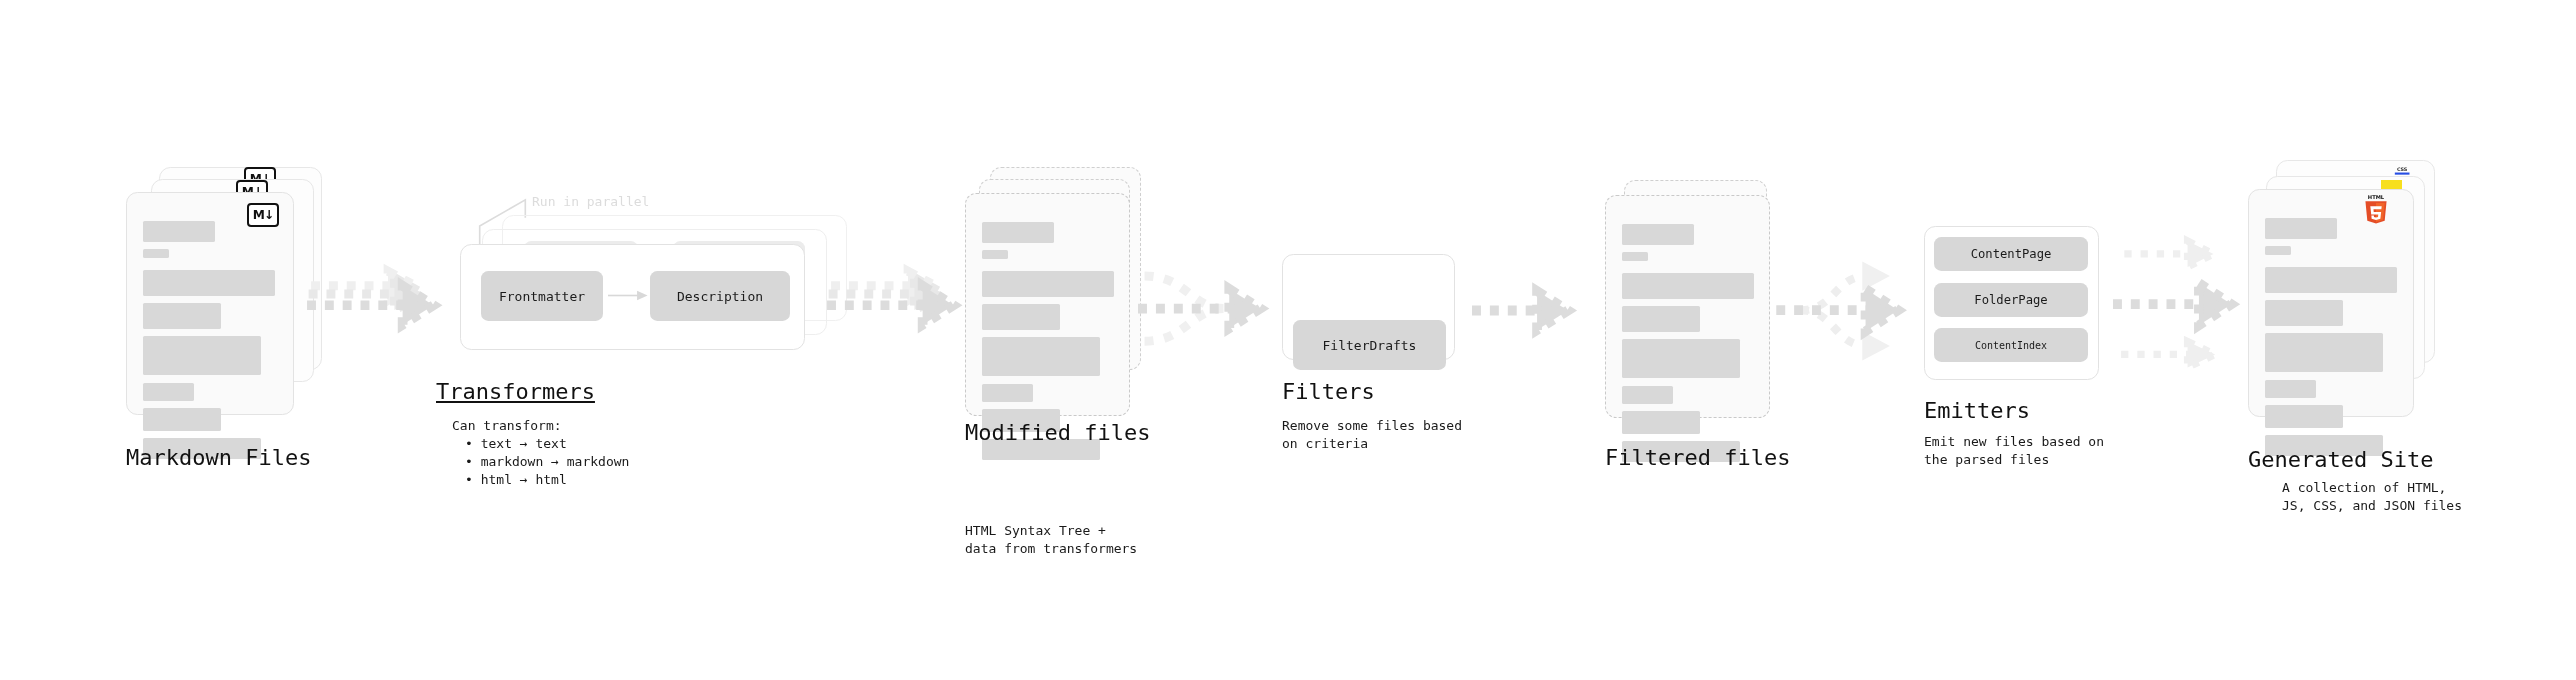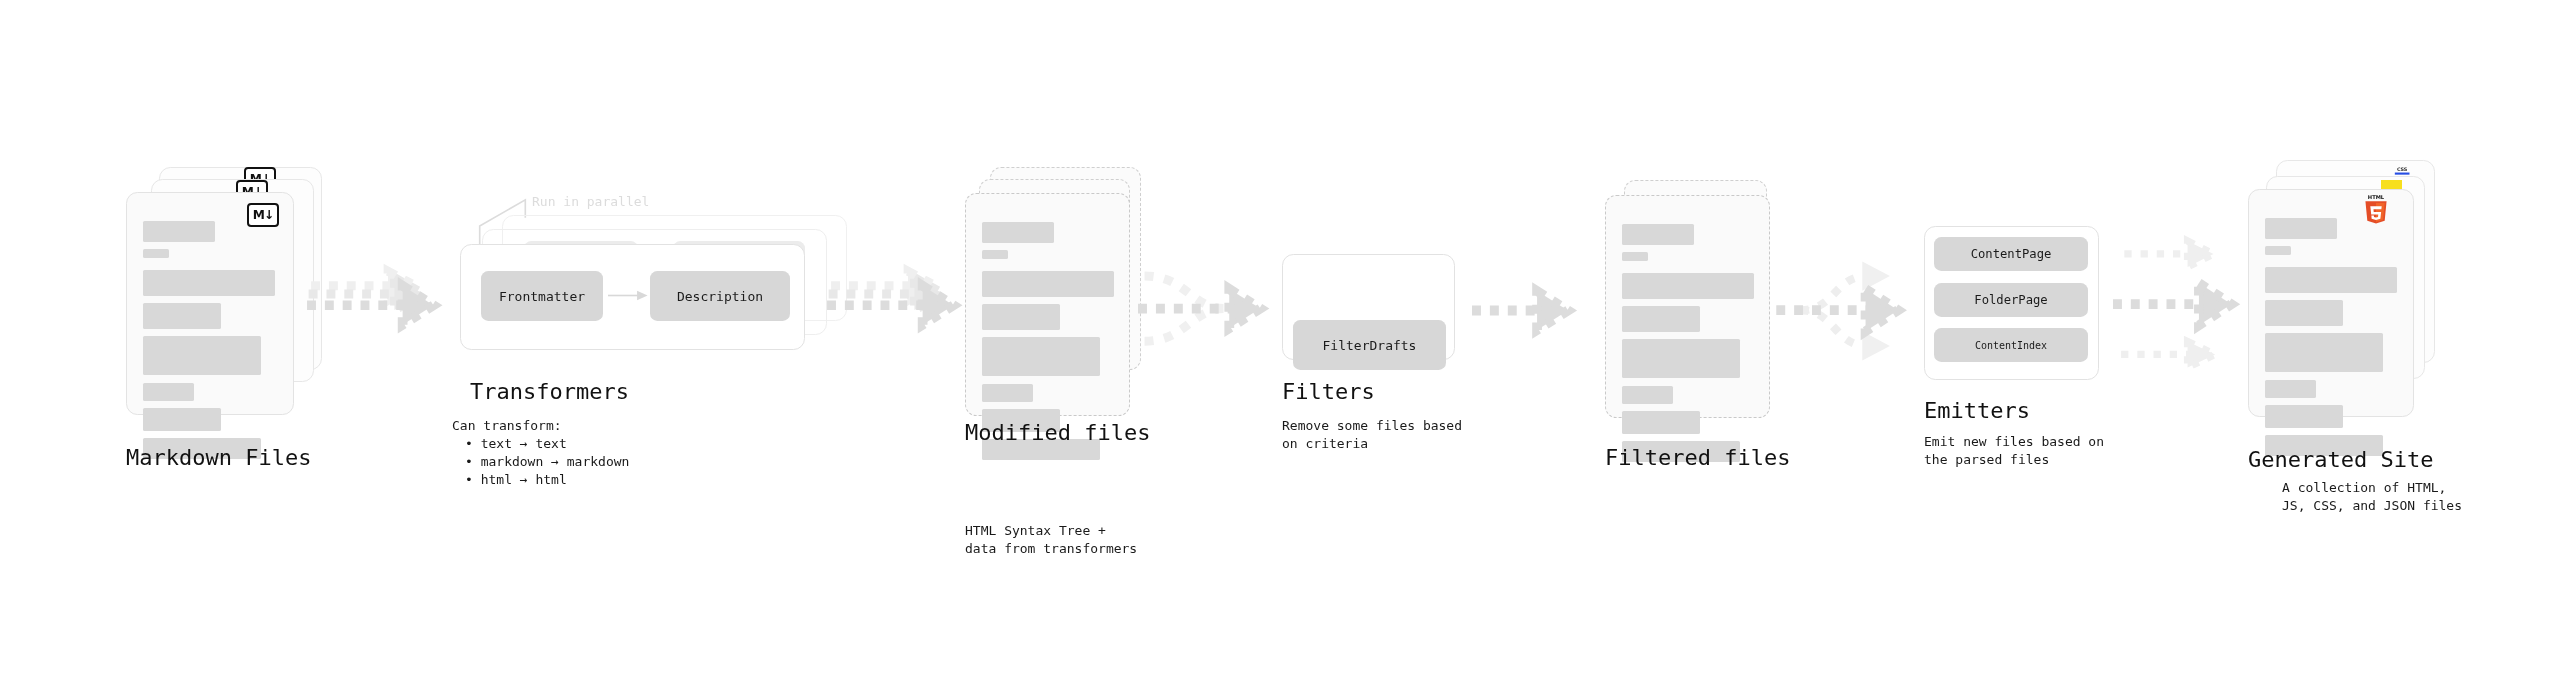--- a/index.html
+++ b/index.html
@@ -174,21 +174,21 @@
     </svg>
 
     <div class="groupbox" style="left:460px;top:244px;width:345px;height:106px;"></div>
     <div class="pill" style="left:481px;top:271px;width:122px;height:50px;">Frontmatter</div>
     <div class="pill" style="left:650px;top:271px;width:140px;height:50px;">Description</div>
     <svg class="arrowsvg" style="left:608px;top:289px;" width="42" height="13" viewBox="0 0 52 16">
       <line x1="0" y1="8" x2="38" y2="8" stroke="#d8d8d8" stroke-width="2"></line>
       <polygon points="36,2 49,8 36,14" fill="#d8d8d8"></polygon>
     </svg>
 
-    <div class="title" style="left:470px;top:379px;">Transformers</div>
+    <div class="title" style="left:436px;top:379px;text-decoration:underline;">Transformers</div>
     <div class="subtitle" style="left:452px;top:417px;">Can transform:</div>
     <div class="bullets" style="left:465px;top:435px;"><div>• text → text</div><div>• markdown → markdown</div><div>• html → html</div></div>
   </div>
 
   <svg class="arrowsvg" style="left:827px;top:268px;" width="154" height="81" viewBox="0 0 190 100">
     <g stroke="#efefef" stroke-width="11" stroke-dasharray="11 11" fill="#efefef">
       <line x1="5" y1="22" x2="108" y2="22"></line>
       <polygon points="100,4 134,22 100,40"></polygon>
     </g>
     <g stroke="#e8e8e8" stroke-width="11" stroke-dasharray="11 11" fill="#e8e8e8">

